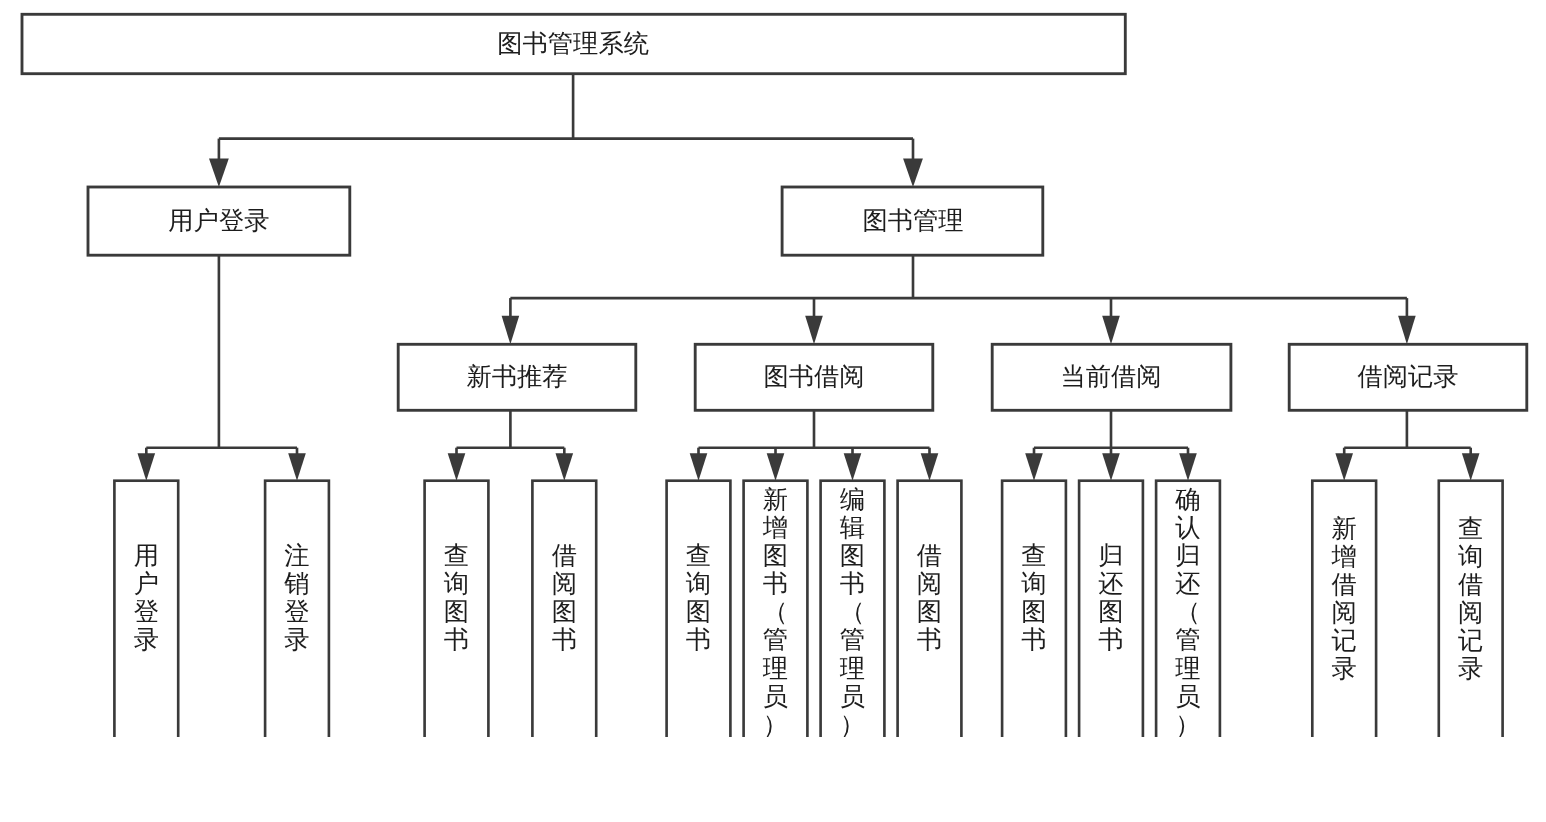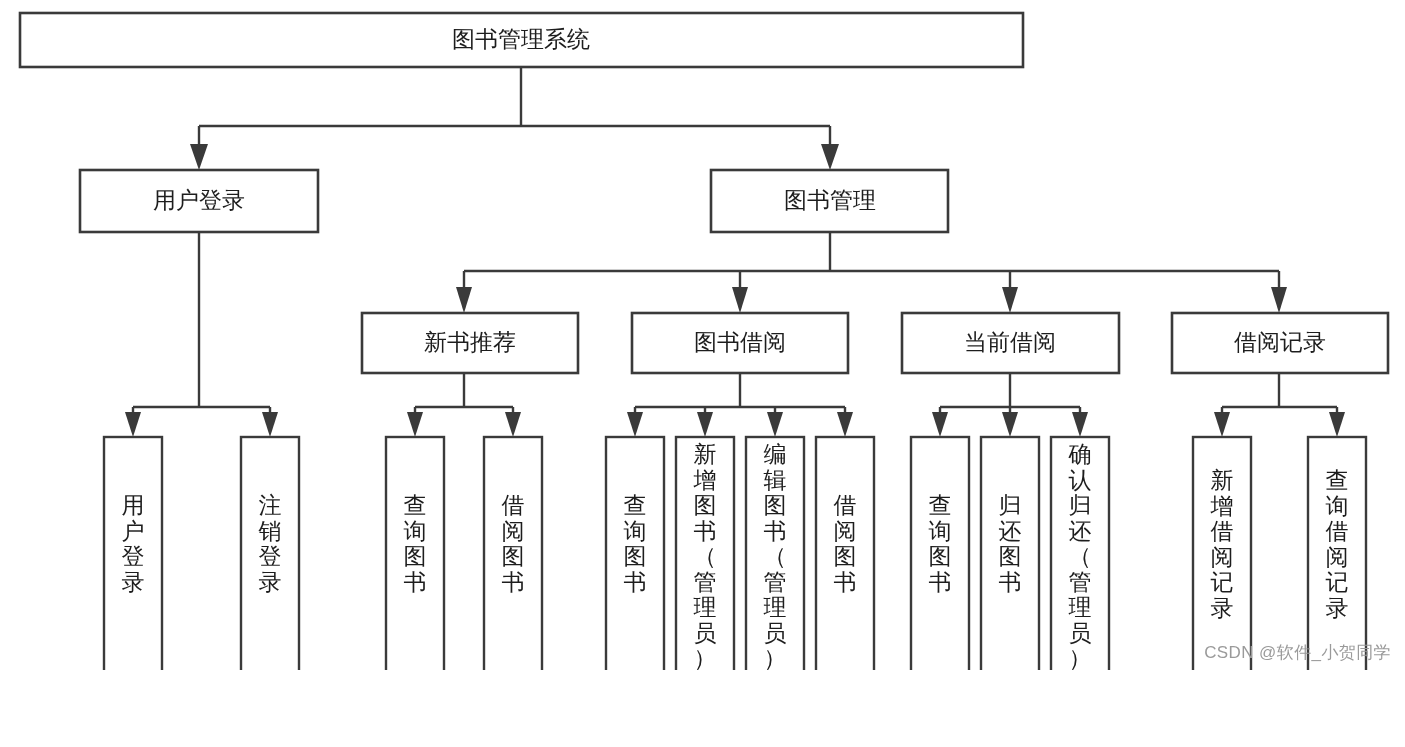--- a/index.html
+++ b/index.html
@@ -234,15 +234,14 @@
       <rect class="node-box-thin" x="1193" y="437" width="58" height="298"></rect>
       <text class="leaf-label" x="1222" y="488"><tspan x="1222" dy="0">新</tspan><tspan x="1222" dy="25.5">增</tspan><tspan x="1222" dy="25.5">借</tspan><tspan x="1222" dy="25.5">阅</tspan><tspan x="1222" dy="25.5">记</tspan><tspan x="1222" dy="25.5">录</tspan></text>
     </g>
     <g>
       <rect class="node-box-thin" x="1308" y="437" width="58" height="298"></rect>
       <text class="leaf-label" x="1337" y="488"><tspan x="1337" dy="0">查</tspan><tspan x="1337" dy="25.5">询</tspan><tspan x="1337" dy="25.5">借</tspan><tspan x="1337" dy="25.5">阅</tspan><tspan x="1337" dy="25.5">记</tspan><tspan x="1337" dy="25.5">录</tspan></text>
     </g>
 
   </svg>
 
-  <div class="watermark">CSDN @软件_小贺同学</div>
 
 </div>
 
 </body></html>

